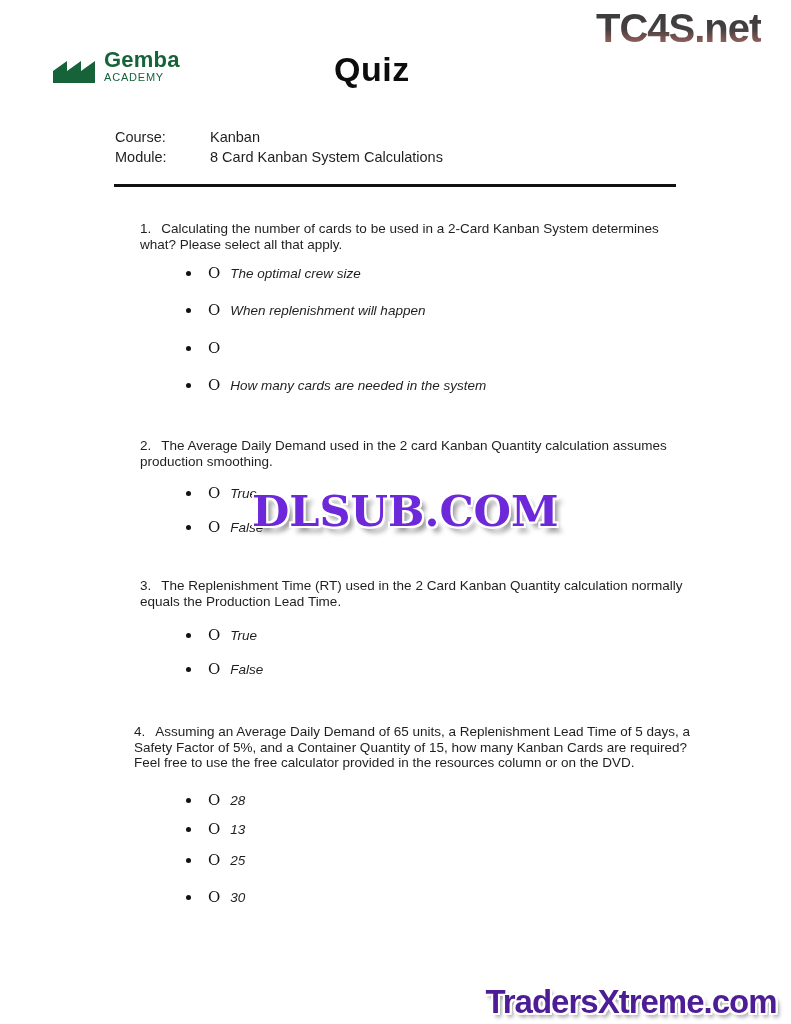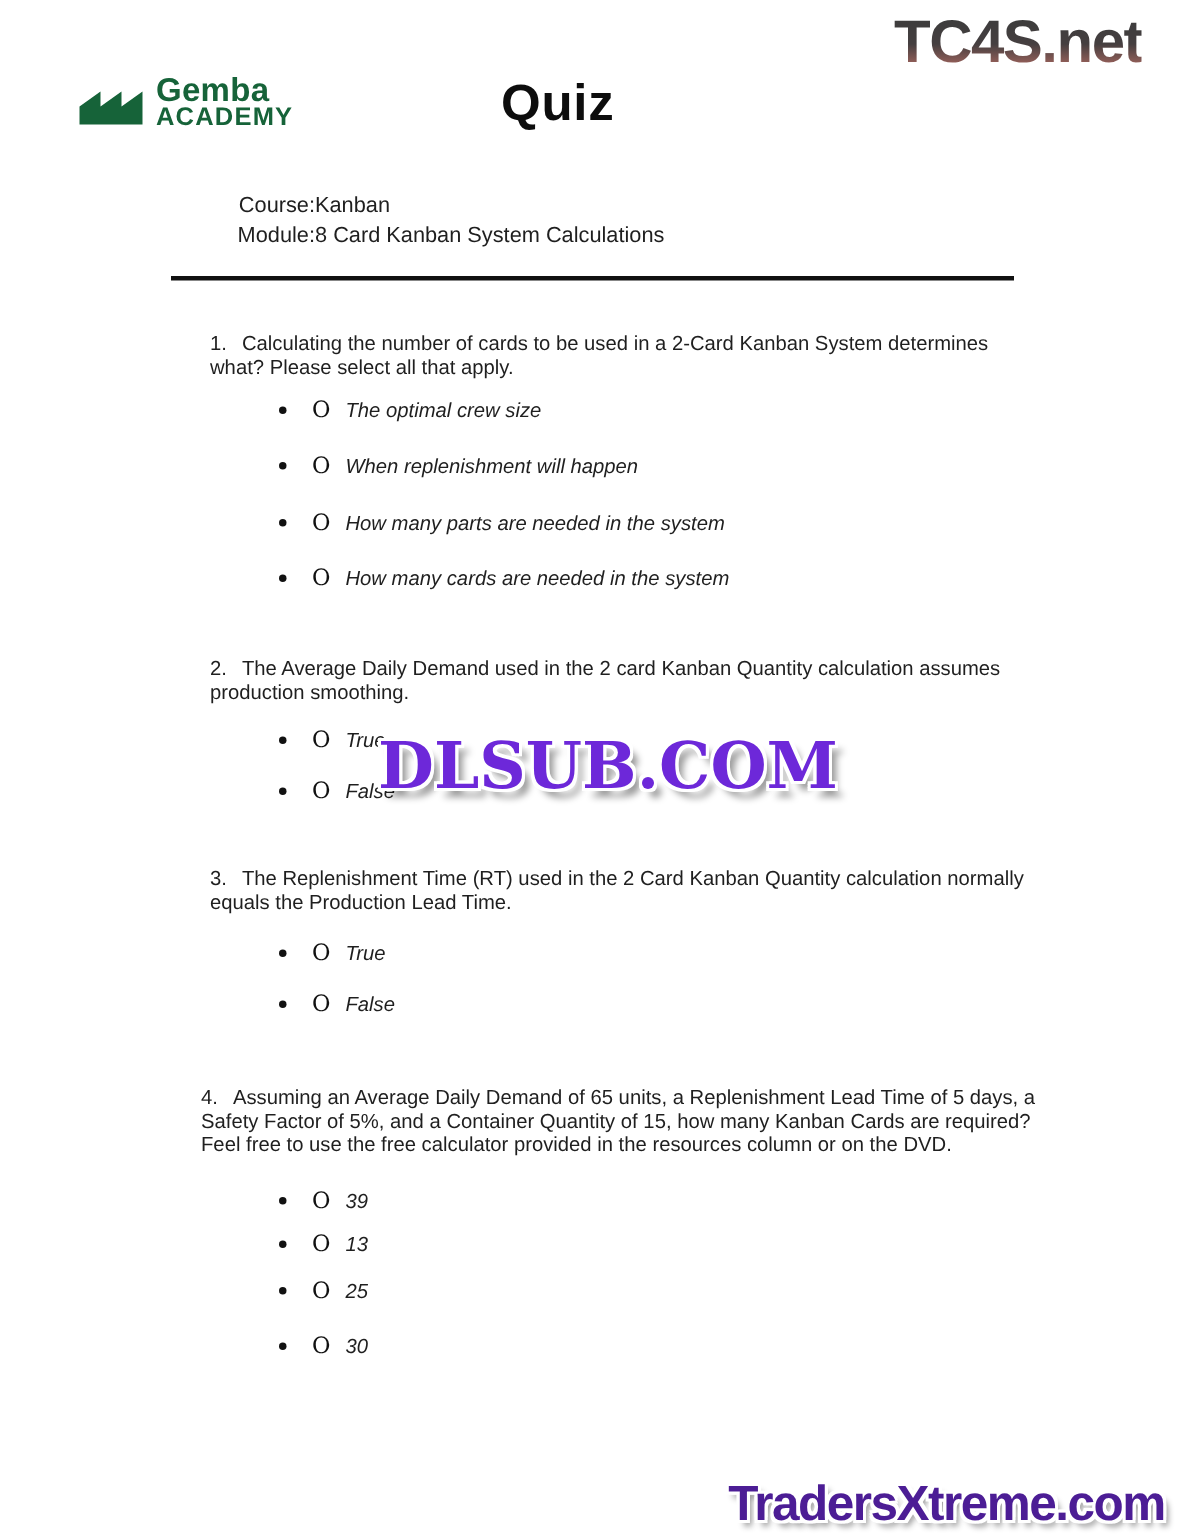--- a/index.html
+++ b/index.html
@@ -20,32 +20,32 @@
     font-size:40px; font-weight:bold; letter-spacing:-1px;
     background:linear-gradient(#3c3c3c 12%, #453f40 52%, #96605a 82%, #bb857c 100%);
     -webkit-background-clip:text; background-clip:text; color:transparent;
   }
 
   
   .logo { position:absolute; left:52px; top:45px; display:flex; align-items:flex-start; }
   .logo-icon { display:block; margin-top:1px; }
   .logo-text { margin-left:4px; color:#166339; }
   .logo-brand { font-size:22px; font-weight:bold; line-height:22px; letter-spacing:0.2px; }
-  .logo-sub { font-size:17px; font-weight:bold; letter-spacing:0.8px; line-height:13px; }
+  .logo-sub { font-size:11px; font-weight:normal; letter-spacing:0.8px; line-height:13px; }
 
   
   .quiz-title {
     position:absolute; left:334px; top:46px;
     font-size:34px; font-weight:bold; color:#0d0d0d;
     letter-spacing:0.5px;
   }
 
   
   .meta { position:absolute; left:115px; top:123px; font-size:14.5px; line-height:20px; }
-  .meta-row { display:flex;text-align:right; }
+  .meta-row { display:flex; }
   .meta-label { width:95px; }
 
   .divider {
     position:absolute; left:114px; top:180px;
     width:562px; height:3px; background:#111111;
   }
 
   
   .qtext {
     position:absolute;
@@ -143,21 +143,20 @@
     <span class="opt-label">The optimal crew size</span>
   </div>
   <div class="opt" style="top:297px">
     <span class="dot"></span>
     <span class="radio">O</span>
     <span class="opt-label">When replenishment will happen</span>
   </div>
   <div class="opt" style="top:335px">
     <span class="dot"></span>
     <span class="radio">O</span>
-    <span class="opt-label">How many parts are needed in the system</span>
   </div>
   <div class="opt" style="top:372px">
     <span class="dot"></span>
     <span class="radio">O</span>
     <span class="opt-label">How many cards are needed in the system</span>
   </div>
 
   <p class="qtext q2">
     <span class="qnum">2.</span><span>The Average Daily Demand used in the 2 card Kanban Quantity calculation assumes production smoothing.</span>
   </p>
@@ -187,21 +186,21 @@
     <span class="radio">O</span>
     <span class="opt-label">False</span>
   </div>
 
   <p class="qtext q4">
     <span class="qnum">4.</span><span>Assuming an Average Daily Demand of 65 units, a Replenishment Lead Time of 5 days, a Safety Factor of 5%, and a Container Quantity of 15, how many Kanban Cards are required? Feel free to use the free calculator provided in the resources column or on the DVD.</span>
   </p>
   <div class="opt" style="top:787px">
     <span class="dot"></span>
     <span class="radio">O</span>
-    <span class="opt-label">39</span>
+    <span class="opt-label">28</span>
   </div>
   <div class="opt" style="top:816px">
     <span class="dot"></span>
     <span class="radio">O</span>
     <span class="opt-label">13</span>
   </div>
   <div class="opt" style="top:847px">
     <span class="dot"></span>
     <span class="radio">O</span>
     <span class="opt-label">25</span>

